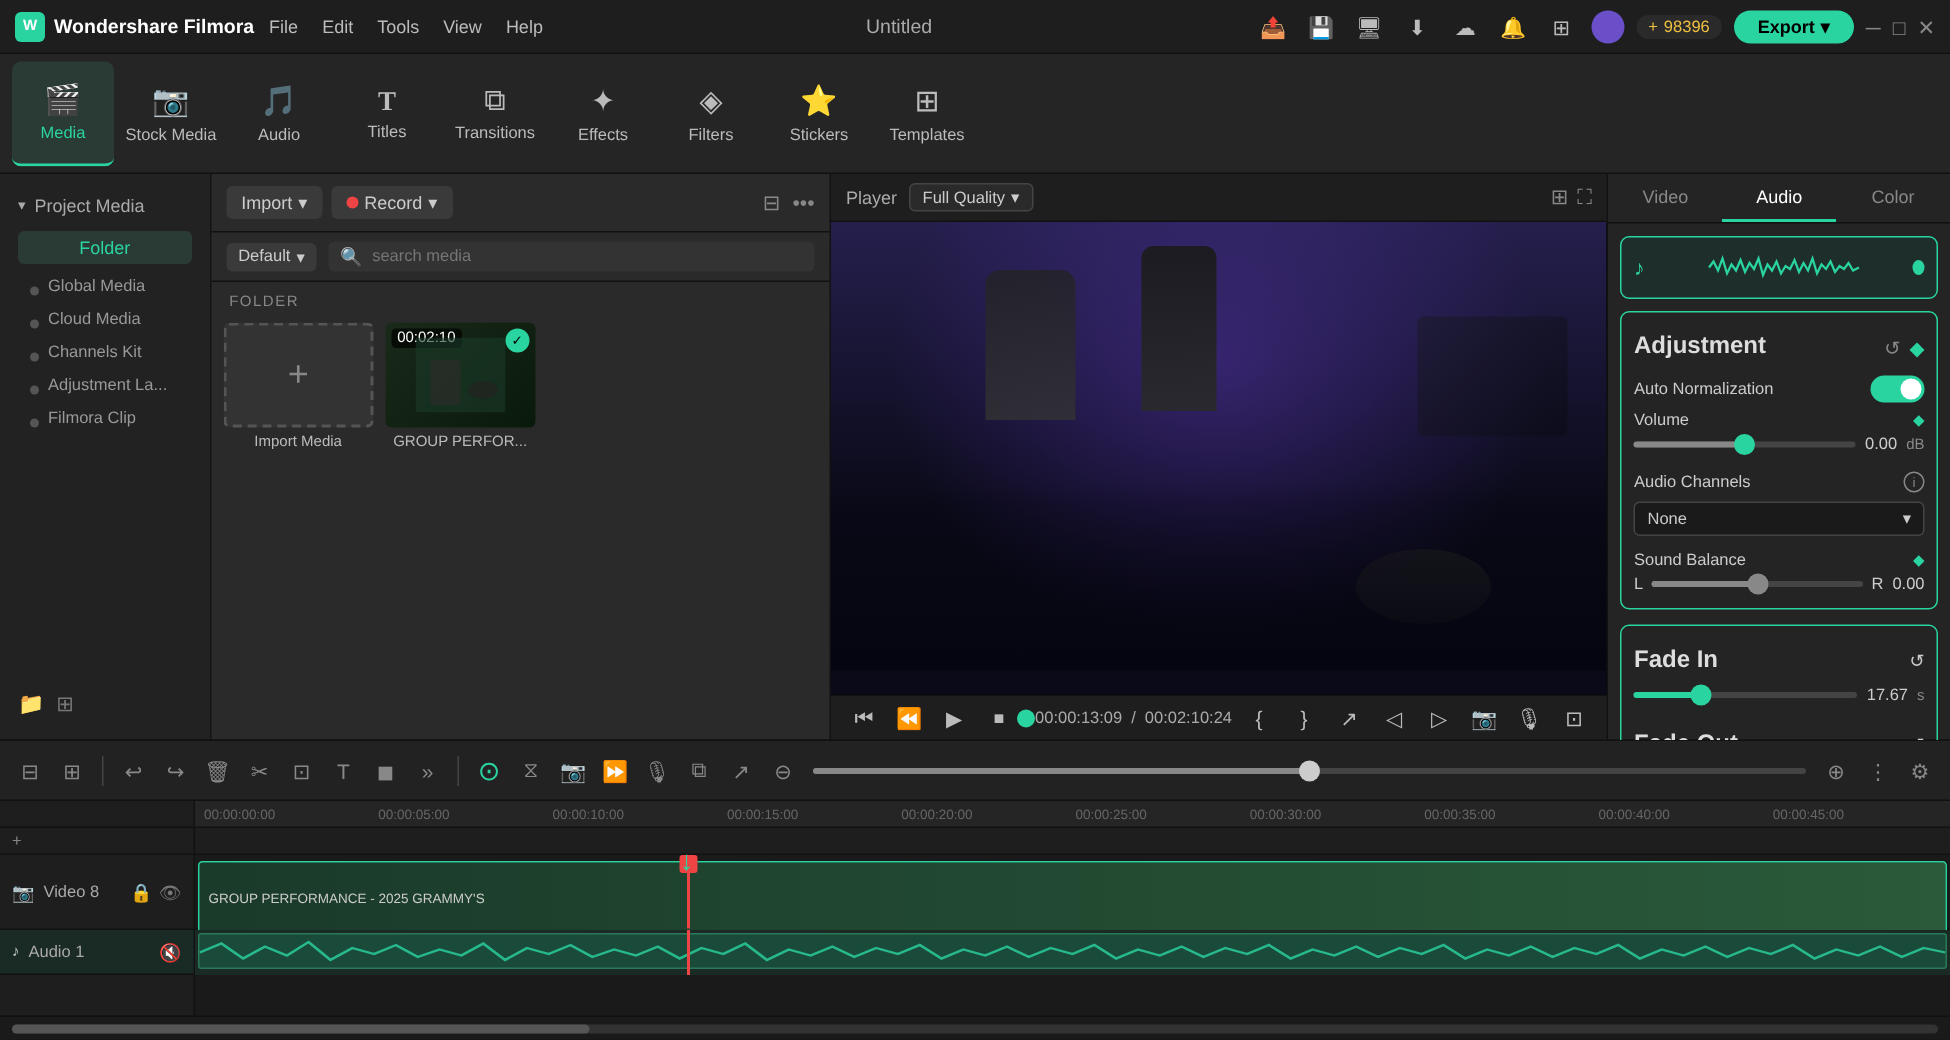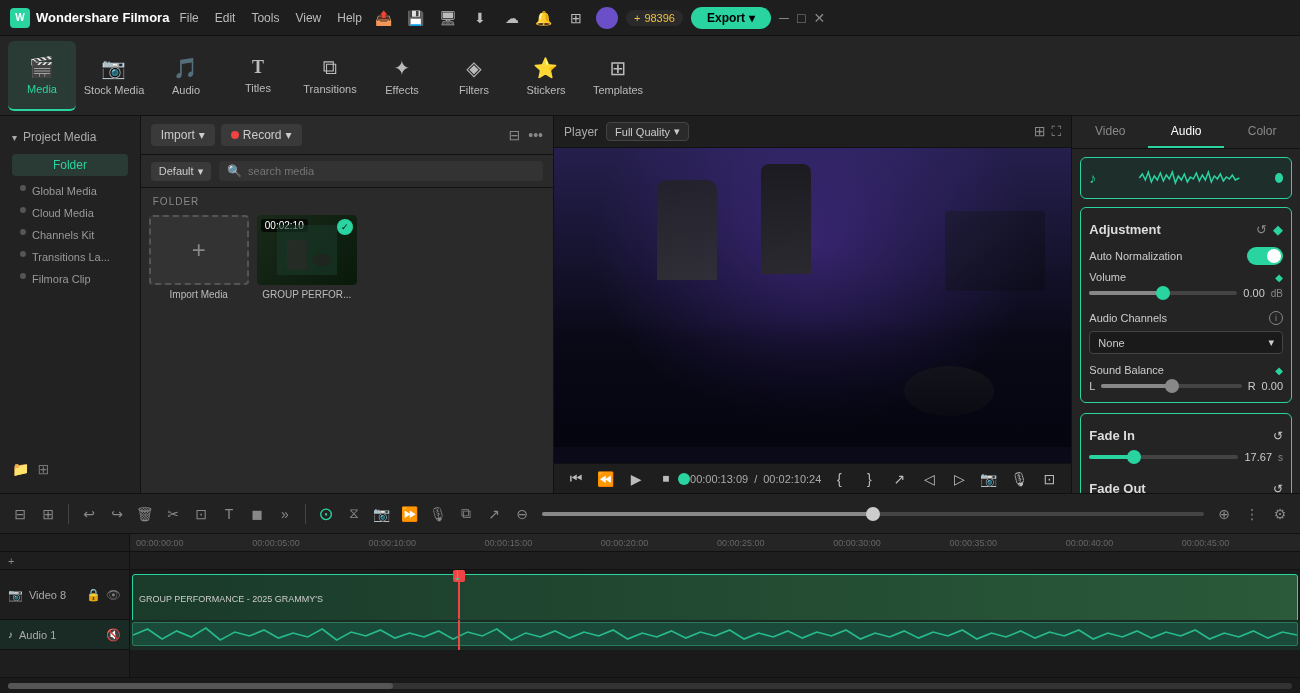--- a/index.html
+++ b/index.html
@@ -27,21 +27,21 @@
     .tool-item .tool-label { font-size: 11px; }
 
     
     .main { display: flex; flex: 1; overflow: hidden; }
 
     
     .left-panel { width: 160px; background: #222; border-right: 1px solid #111; display: flex; flex-direction: column; padding: 8px 0; }
     .left-panel .panel-header { padding: 6px 12px; display: flex; align-items: center; gap: 6px; color: #aaa; font-size: 12px; cursor: pointer; }
     .left-panel .panel-header .chevron { font-size: 10px; }
     .left-panel .folder-btn { margin: 4px 12px; background: #2a3a35; color: #2ad4a0; border-radius: 4px; padding: 4px 8px; text-align: center; font-size: 12px; cursor: pointer; }
-    .left-panel .sub-item { padding: 5px 20px; color: #999; font-size: 11px; cursor: pointer; display: flex; align-items: flex-start; gap: 6px; }
+    .left-panel .sub-item { padding: 5px 20px; color: #999; font-size: 11px; cursor: pointer; display: flex; align-items: flex-end; gap: 6px; }
     .left-panel .sub-item .dot { width: 6px; height: 6px; border-radius: 50%; background: #555; }
     .left-panel-bottom { margin-top: auto; padding: 8px 12px; display: flex; gap: 8px; }
     .left-panel-bottom .icon-btn { color: #777; cursor: pointer; font-size: 14px; }
 
     
     .media-panel { width: 470px; background: #2a2a2a; border-right: 1px solid #111; display: flex; flex-direction: column; }
     .media-toolbar { display: flex; align-items: center; gap: 6px; padding: 8px 10px; border-bottom: 1px solid #111; }
     .import-btn { background: #3a3a3a; color: #ccc; border-radius: 4px; padding: 4px 10px; cursor: pointer; display: flex; align-items: center; gap: 4px; font-size: 12px; }
     .record-btn { background: #3a3a3a; color: #ccc; border-radius: 4px; padding: 4px 10px; cursor: pointer; display: flex; align-items: center; gap: 4px; font-size: 12px; }
     .record-btn .rec-dot { width: 8px; height: 8px; border-radius: 50%; background: #e44; }
@@ -86,21 +86,21 @@
     .right-content::-webkit-scrollbar { width: 4px; }
     .right-content::-webkit-scrollbar-track { background: #1a1a1a; }
     .right-content::-webkit-scrollbar-thumb { background: #444; }
 
     
     .audio-card { background: #1e2e2a; border-radius: 6px; padding: 8px; margin-bottom: 8px; display: flex; align-items: center; gap: 8px; border: 1px solid #2ad4a0; }
     .audio-card .music-icon { color: #2ad4a0; font-size: 14px; }
     .audio-card .track-name { color: #eee; font-size: 11px; flex: 1; overflow: hidden; text-overflow: ellipsis; white-space: nowrap; }
     .audio-card .toggle-dot { width: 10px; height: 10px; border-radius: 50%; background: #2ad4a0; }
     .section-header { display: flex; align-items: center; justify-content: space-between; padding: 6px 0; }
-    .section-title { color: #ddd; font-size: 13px; font-weight: 600; }
+    .section-title { color: #ddd; font-size: 16px; font-weight: 600; }
     .section-actions { display: flex; gap: 6px; color: #888; font-size: 13px; cursor: pointer; }
     .section-bordered { border: 1.5px solid #2ad4a0; border-radius: 6px; padding: 8px; margin-bottom: 10px; }
 
     
     .toggle-row { display: flex; align-items: center; justify-content: space-between; padding: 4px 0; }
     .toggle-label { color: #ccc; font-size: 11px; }
     .toggle-switch { width: 36px; height: 18px; background: #2ad4a0; border-radius: 9px; position: relative; cursor: pointer; }
     .toggle-switch .knob { position: absolute; top: 2px; right: 2px; width: 14px; height: 14px; background: #fff; border-radius: 50%; }
 
     
@@ -161,20 +161,23 @@
     <div class="logo-icon">W</div>
     <span>Wondershare Filmora</span>
   </div>
   <div class="menu">
     <span>File</span>
     <span>Edit</span>
     <span>Tools</span>
     <span>View</span>
     <span>Help</span>
   </div>
+  <div class="titlebar-center">
+    <span>Untitled</span>
+  </div>
   <div class="titlebar-right">
     <span class="icon-btn">📤</span>
     <span class="icon-btn">💾</span>
     <span class="icon-btn">🖥</span>
     <span class="icon-btn">⬇</span>
     <span class="icon-btn">☁</span>
     <span class="icon-btn">🔔</span>
     <span class="icon-btn">⊞</span>
     <div class="avatar"></div>
     <div class="coins">
@@ -249,21 +252,21 @@
     <div class="sub-item">
       <span class="dot"></span>
       <span>Cloud Media</span>
     </div>
     <div class="sub-item">
       <span class="dot"></span>
       <span>Channels Kit</span>
     </div>
     <div class="sub-item">
       <span class="dot"></span>
-      <span>Transitions La...</span>
+      <span>Adjustment La...</span>
     </div>
     <div class="sub-item">
       <span class="dot"></span>
       <span>Filmora Clip</span>
     </div>
     <div class="left-panel-bottom">
       <span class="icon-btn">📁</span>
       <span class="icon-btn">⊞</span>
     </div>
   </div>

